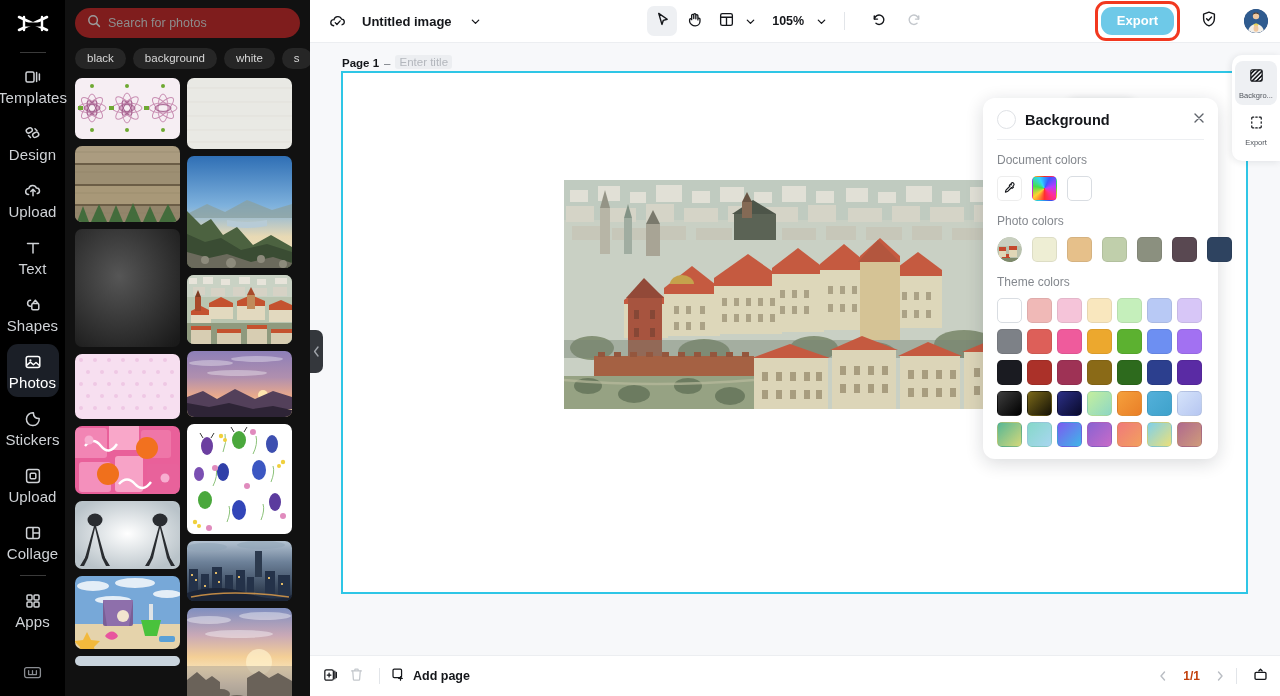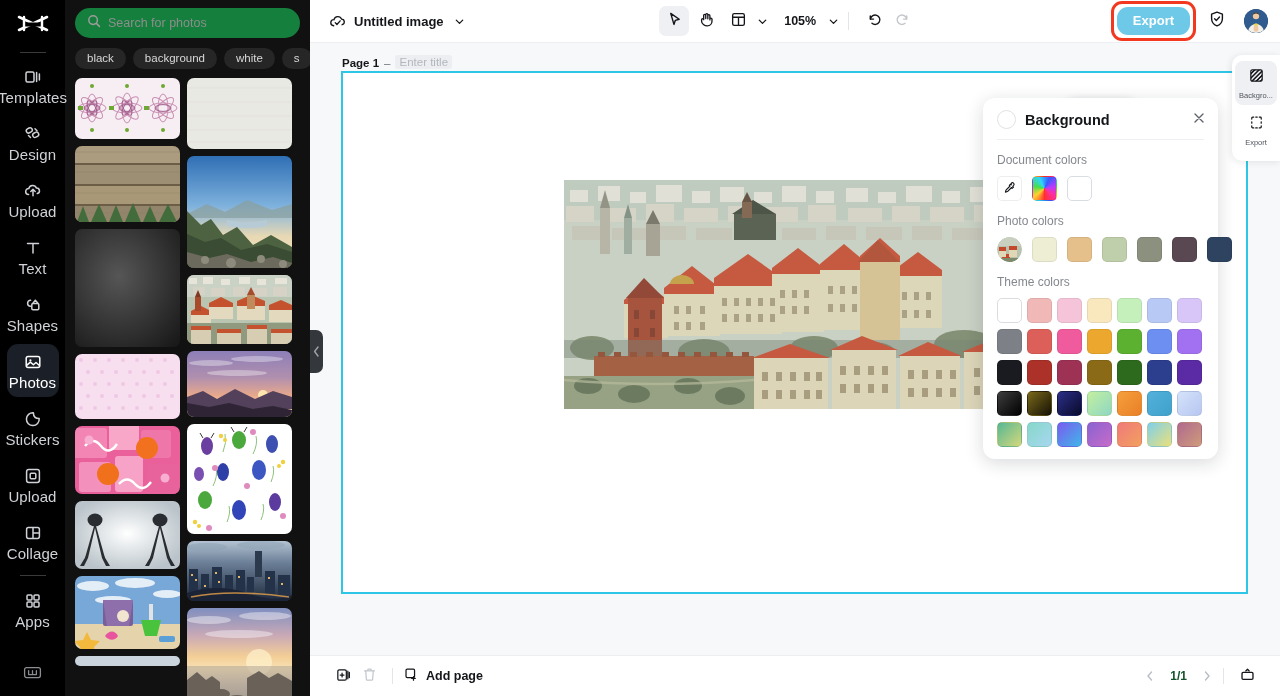--- a/index.html
+++ b/index.html
@@ -31,21 +31,21 @@
   .rail-item svg { display: block; }
   .rail-div2 { width: 26px; height: 1px; background: #3a3a3a; margin: 3px 0 7px; }
   .rail-bottom { margin-top: auto; margin-bottom: 12px; color: #8a8d92; }
 
   
   .panel {
     width: 245px; flex: 0 0 245px; height: 696px; background: #111111;
     position: relative; overflow: hidden; z-index: 30;
   }
   .search {
-    margin: 8px 10px 0 10px; height: 30px; background: #15803d; border-radius: 16px;
+    margin: 8px 10px 0 10px; height: 30px; background: #7f1d1d; border-radius: 16px;
     display: flex; align-items: center; gap: 7px; padding: 0 12px;
   }
   .search input {
     background: transparent; border: 0; outline: none; color: #cccccc;
     font-size: 12.5px; font-family: "Liberation Sans", sans-serif; width: 100%;
   }
   .search input::placeholder { color: #8d8d8d; }
   .tags { display: flex; gap: 7px; margin: 10px 0 0 10px; overflow: hidden; height: 21px; }
   .tag {
     background: #262626; color: #d8d8d8; border-radius: 11px;
@@ -61,21 +61,21 @@
     position: absolute; left: 310px; top: 330px; width: 13px; height: 43px;
     background: #34373c; border-radius: 0 7px 7px 0; z-index: 35;
     display: flex; align-items: center; justify-content: center; cursor: pointer;
   }
 
   
   .main { flex: 1 1 auto; height: 696px; display: flex; flex-direction: column; background: #f7f8fa; position: relative; }
 
   .topbar {
     height: 43px; background: #ffffff; border-bottom: 1px solid #eceef1;
-    display: flex; align-items: center; padding: 0 12px; gap: 0px; flex: 0 0 43px;
+    display: flex; align-items: center; padding: 0 12px; gap: 8px; flex: 0 0 43px;
     position: relative; z-index: 20;
   }
   .cloud-ic { width: 30px; display: flex; align-items: center; justify-content: center; cursor: pointer; }
   .doc-title { font-size: 13px; color: #14161a; font-weight: 600; margin-left: 2px; cursor: pointer; }
   .chev { margin-left: 10px; display: flex; align-items: center; cursor: pointer; }
   .spacer { flex: 1 1 auto; }
   .tool-btn {
     width: 30px; height: 30px; border-radius: 7px; display: flex; align-items: center;
     justify-content: center; cursor: pointer; color: #14161a;
   }
@@ -157,29 +157,29 @@
     border: 1px solid rgba(0,0,0,.07);
   }
   .sw.circle { border-radius: 50%; }
   .theme-grid {
     display: grid; grid-template-columns: repeat(7, 25px); gap: 6px 5px; padding: 0 14px;
   }
 
   
   .bottombar {
     height: 41px; flex: 0 0 41px; background: #ffffff; border-top: 1px solid #eceef1;
-    display: flex; align-items: center; padding: 0 20px; gap: 0; position: relative; z-index: 20;
+    display: flex; align-items: center; padding: 0 7px; gap: 0; position: relative; z-index: 20;
   }
   .bb-btn { width: 26px; height: 26px; display: flex; align-items: center; justify-content: center; cursor: pointer; color: #14161a; }
   .bb-btn.dis { color: #c3c7cc; }
   .bb-sep { width: 1px; height: 16px; background: #e2e5e9; margin: 0 10px; }
   .addpage { display: flex; align-items: center; gap: 7px; cursor: pointer; }
   .addpage .t { font-size: 12.5px; font-weight: 700; color: #14161a; }
   .pager { display: flex; align-items: center; gap: 14px; }
-  .pager .num { font-size: 12px; font-weight: 700; color: #14532d; }
+  .pager .num { font-size: 12px; font-weight: 700; color: #c2410c; }
   .pager .arw { cursor: pointer; color: #b9bdc3; display: flex; }
 </style>
 </head>
 <body>
 
 <div class="app">
 
   <div class="rail">
     <div class="rail-logo">
       <svg width="34" height="24" viewBox="0 0 34 24" fill="none">

